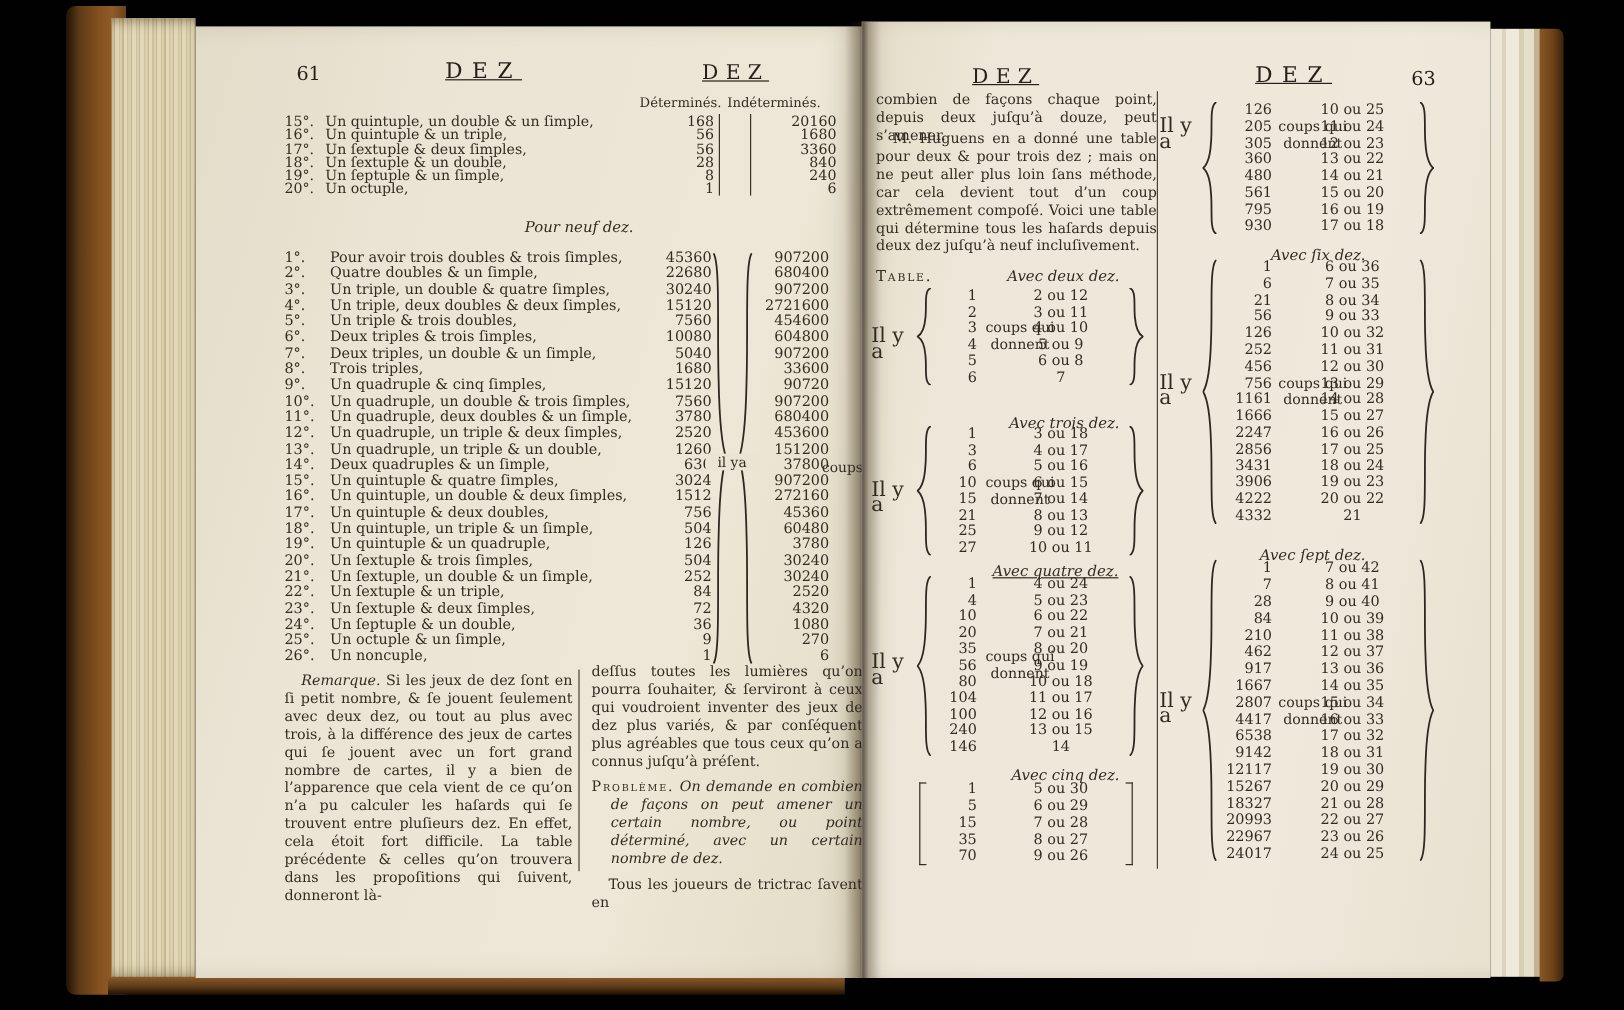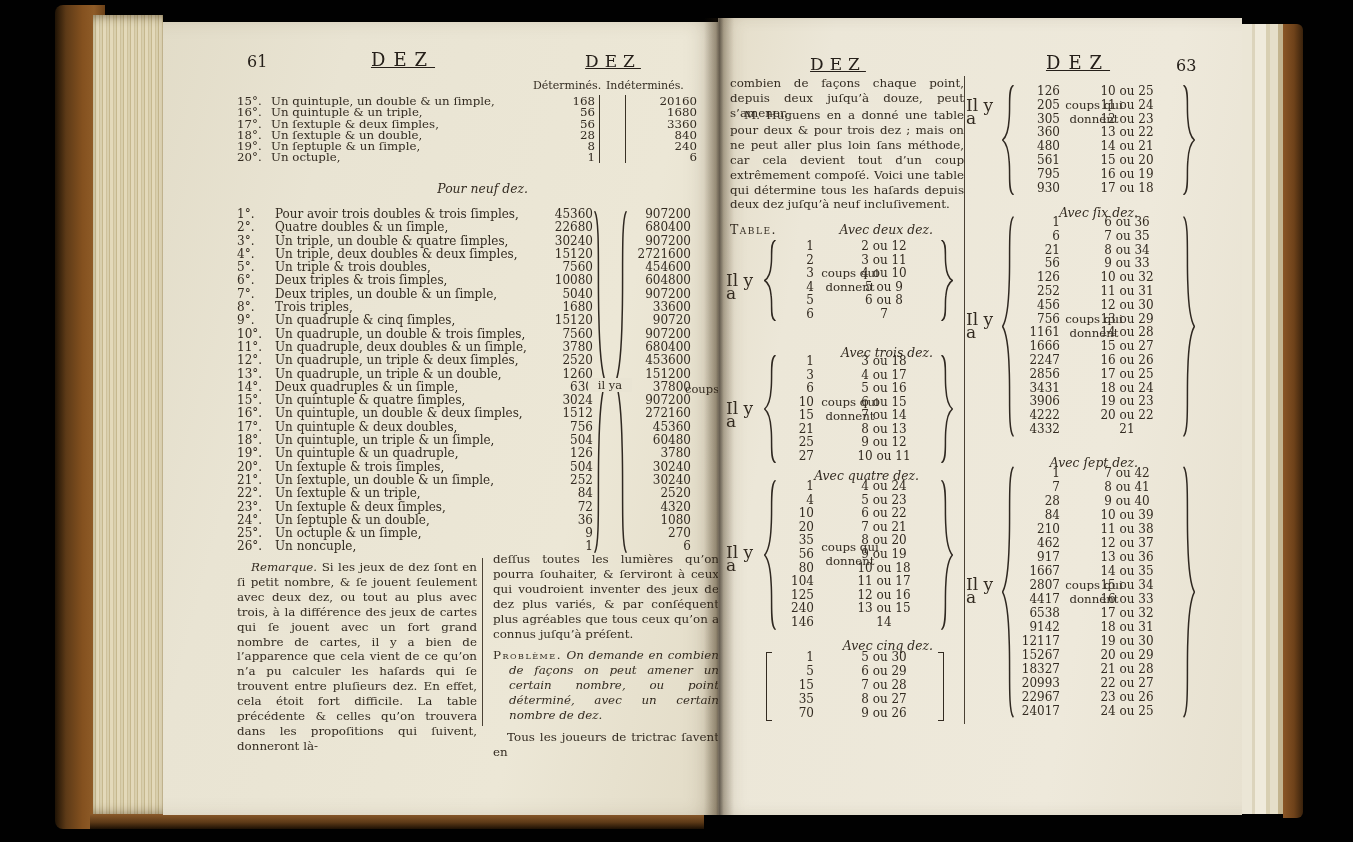--- a/index.html
+++ b/index.html
@@ -437,21 +437,21 @@
       </div>
     <div class="coupslbl" style="top:41px;">
       <div>coups qui</div>
       <div>donnent</div>
     </div>
     <svg class="brace" style="left:222px;" viewBox="0 0 20 200" preserveAspectRatio="none">
         <path d="M3,1 C11,7 7,38 9,62 C10,82 13,94 19,100 C13,106 10,118 9,138 C7,162 11,193 3,199"></path>
       </svg>
   </div>
 
-  <div class="abs heading" style="left:41px;top:450px;width:160px;">Avec quatre dez.</div>
+  <div class="abs heading" style="left:54px;top:450px;width:160px;text-decoration:underline;">Avec quatre dez.</div>
 
   <div class="dtable dt-left" style="top:462px;height:150px;--lh:13.6px;">
     <div class="ilya" style="top:66px;">Il y a</div>
     <svg class="brace" style="left:46px;" viewBox="0 0 20 200" preserveAspectRatio="none">
         <path d="M17,1 C9,7 13,38 11,62 C10,82 7,94 1,100 C7,106 10,118 11,138 C13,162 9,193 17,199"></path>
       </svg>
     <div class="drows">
 
     <div class="drow">
           <span class="dn">1</span>
@@ -479,21 +479,21 @@
         </div>
         <div class="drow">
           <span class="dn">80</span>
           <span class="dp">10 ou 18</span>
         </div>
         <div class="drow">
           <span class="dn">104</span>
           <span class="dp">11 ou 17</span>
         </div>
         <div class="drow">
-          <span class="dn">125</span>
+          <span class="dn">100</span>
           <span class="dp">12 ou 16</span>
         </div>
         <div class="drow">
           <span class="dn">240</span>
           <span class="dp">13 ou 15</span>
         </div>
         <div class="drow">
           <span class="dn">146</span>
           <span class="dp">14</span>
         </div>

